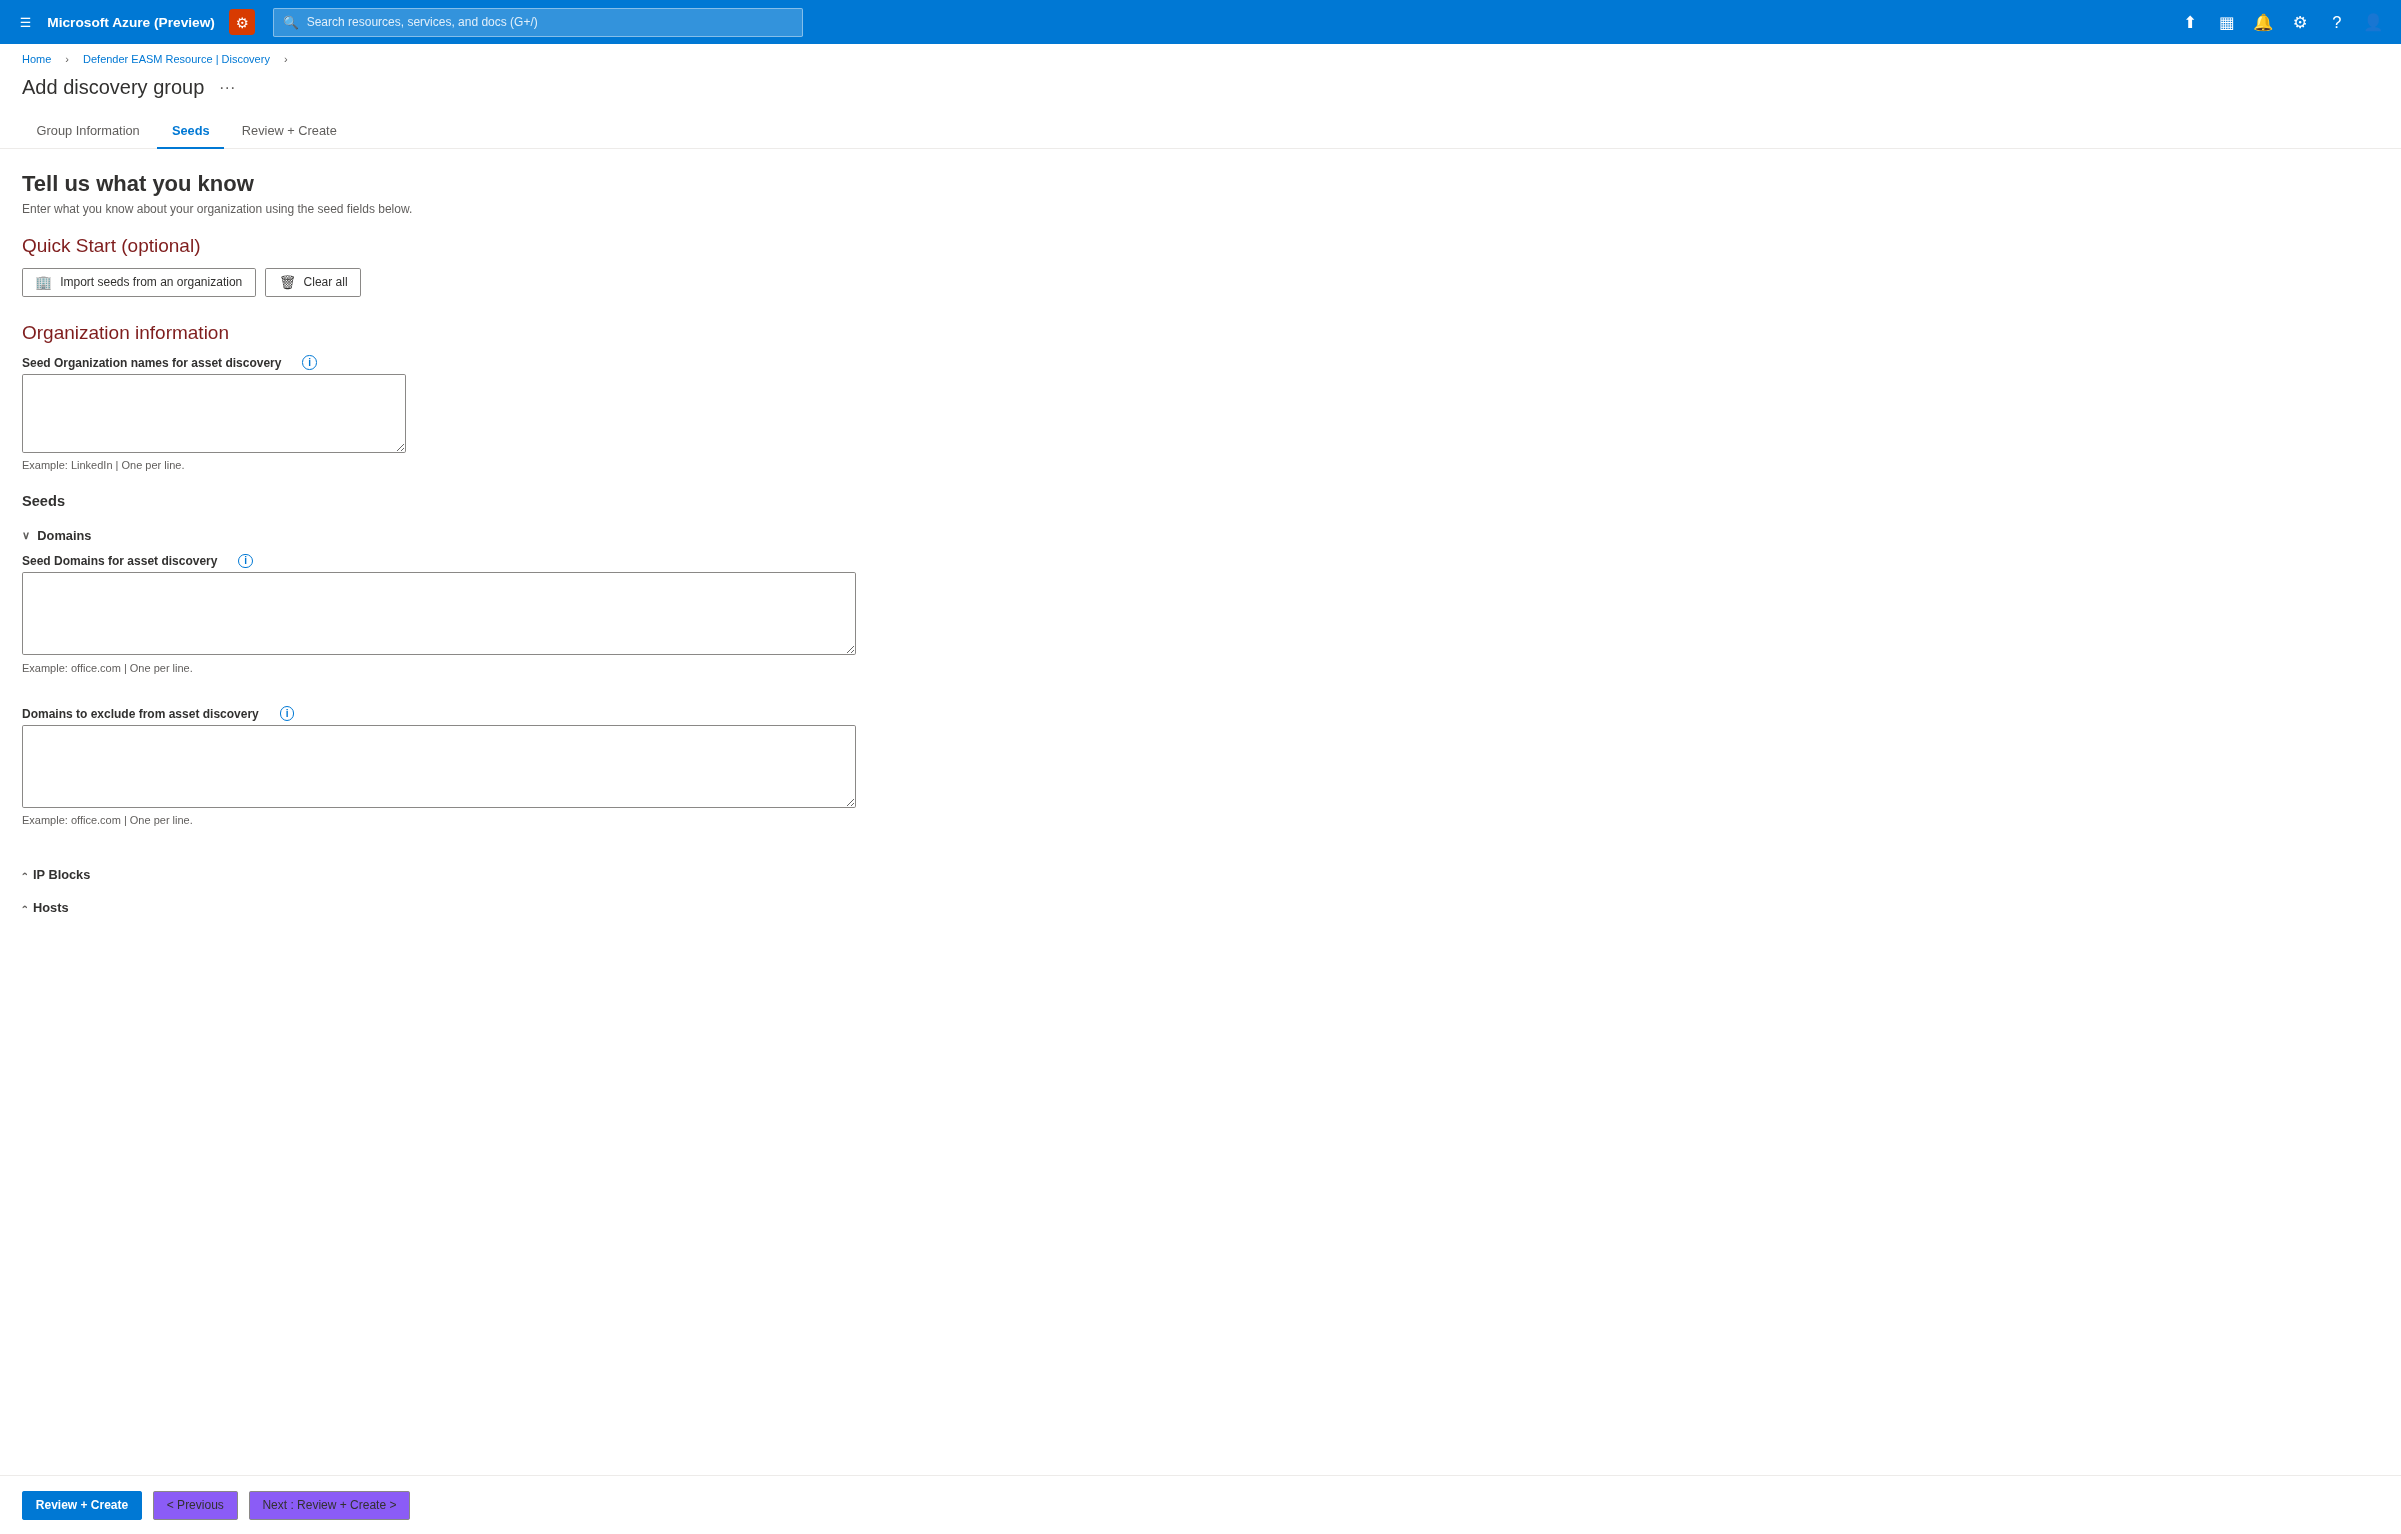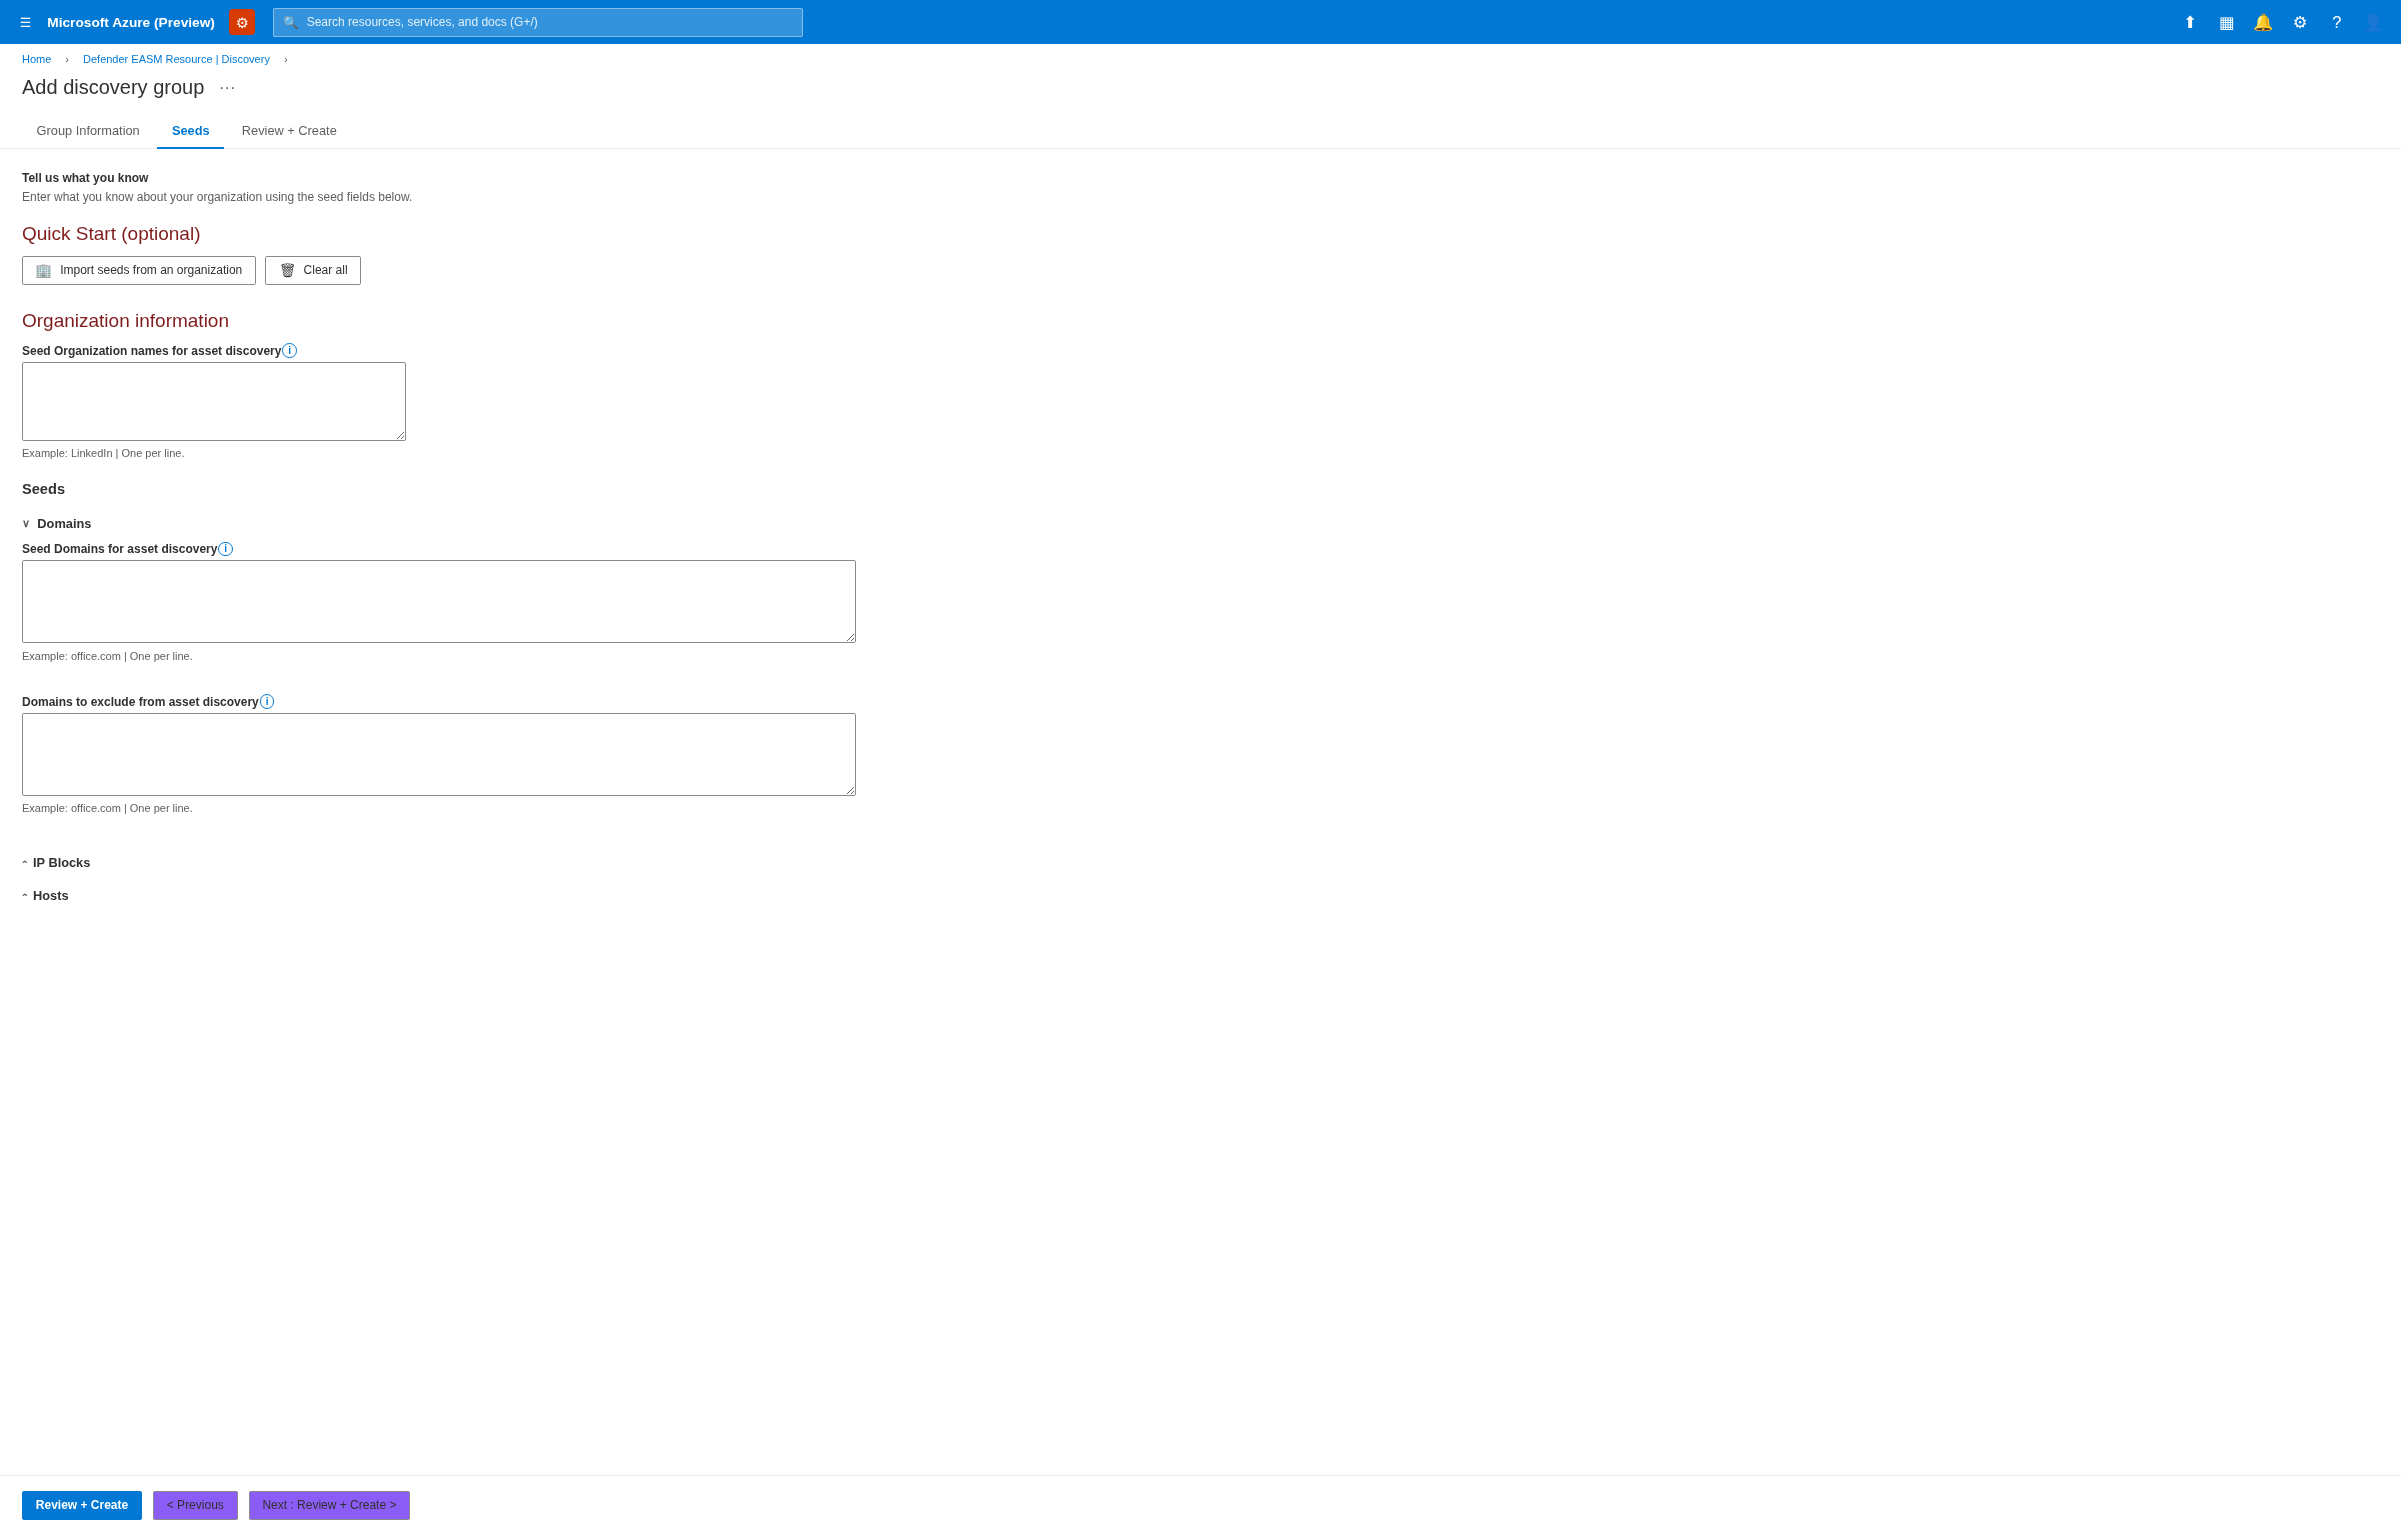--- a/index.html
+++ b/index.html
@@ -100,21 +100,21 @@
       font-weight: 600;
     }
 
     
     .main-content {
       padding: 22px 22px 73px;
       max-width: 878px;
     }
 
     .section-heading {
-      font-size: 12px; font-weight: 600; margin-bottom: 5.5px; color: #323130;
+      font-size: 22px; font-weight: 600; margin-bottom: 5.5px; color: #323130;
     }
     .section-desc {
       font-size: 12px; color: #605e5c; margin-bottom: 18.3px;
     }
 
     .subsection-heading {
       font-size: 19px; font-weight: 400; margin-bottom: 11px; color: #7f1d1d;
     }
 
     
@@ -155,21 +155,21 @@
       font-size: 12px;
       cursor: pointer;
       border-radius: 1.8px;
       height: 29px;
     }
 
     
     .field-group { margin-bottom: 18.3px; }
     .field-label {
       font-size: 12px; font-weight: 600; margin-bottom: 3.7px;
-      display: flex; align-items: center; gap: 1px;
+      display: flex; align-items: center; gap: 21px;
     }
     .info-icon {
       width: 14.6px; height: 14.6px;
       border: 1.4px solid #0078d4;
       border-radius: 50%;
       display: inline-flex; align-items: center; justify-content: center;
       font-size: 10px; color: #0078d4; font-weight: 700;
       cursor: default; flex-shrink: 0;
     }
     .field-textarea {

